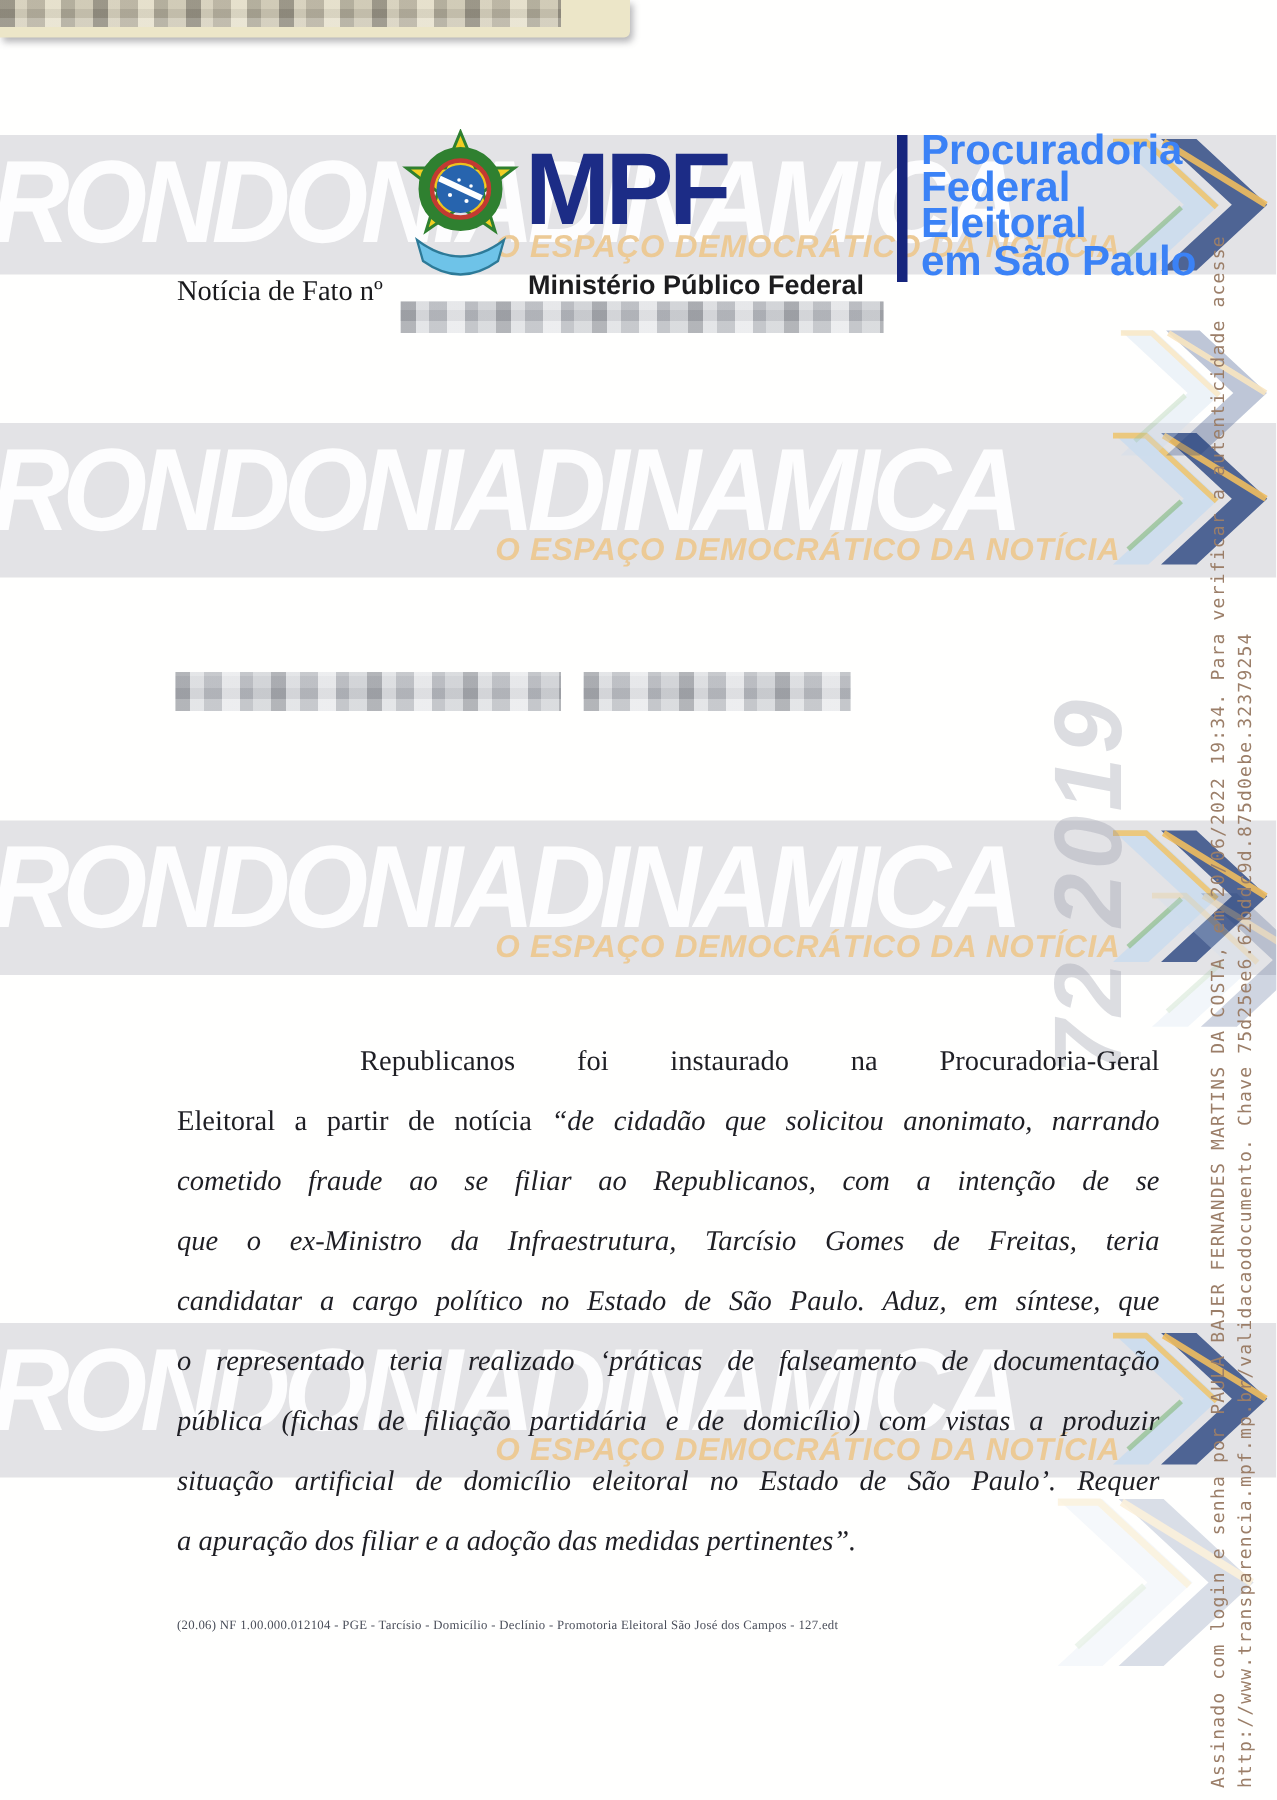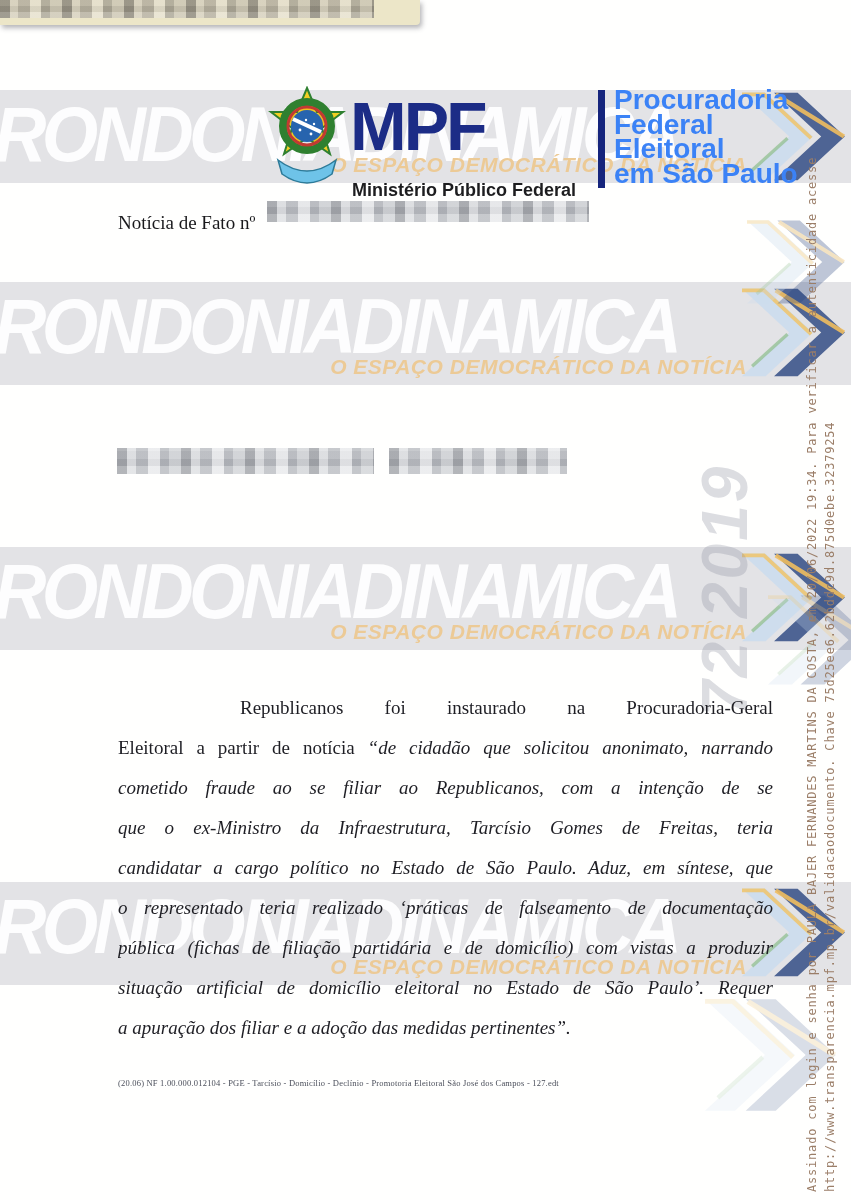--- a/index.html
+++ b/index.html
@@ -52,21 +52,21 @@
   .coat{position:absolute;left:2px;top:2px;}
   .mpf{position:absolute;left:88px;top:-8px;font-size:68px;font-weight:bold;letter-spacing:-3px;
        color:#1c2c86;line-height:100px;}
   .ministerio{position:absolute;left:90px;top:96px;font-size:18px;font-weight:bold;color:#1d1d1f;
        letter-spacing:0;white-space:nowrap;}
   .sep{position:absolute;left:336px;top:6px;width:7px;height:98px;background:#16257d;}
   .office{position:absolute;left:352px;top:4px;font-size:28px;font-weight:bold;color:#3b82f6;
        line-height:24.5px;white-space:nowrap;}
 
   
-  .doc-title{position:absolute;left:118px;top:212px;font-family:"Liberation Serif",serif;
+  .doc-title{position:absolute;left:118px;top:184px;font-family:"Liberation Serif",serif;
        font-size:19px;color:#19191c;z-index:2;white-space:nowrap;}
   .body{position:absolute;left:118px;top:688px;width:655px;z-index:2;
        font-family:"Liberation Serif",serif;font-size:19px;color:#1e1e24;}
   .bline{height:40px;line-height:40px;text-align:justify;text-align-last:justify;overflow:hidden;}
   .bline.first{padding-left:122px;}
   .bline.last{text-align-last:left;}
   .bline .it{font-style:italic;}
   .footer{position:absolute;left:118px;top:1078px;font-family:"Liberation Serif",serif;
        font-size:8.5px;letter-spacing:.2px;color:#4a4e5a;white-space:nowrap;z-index:2;}
 

